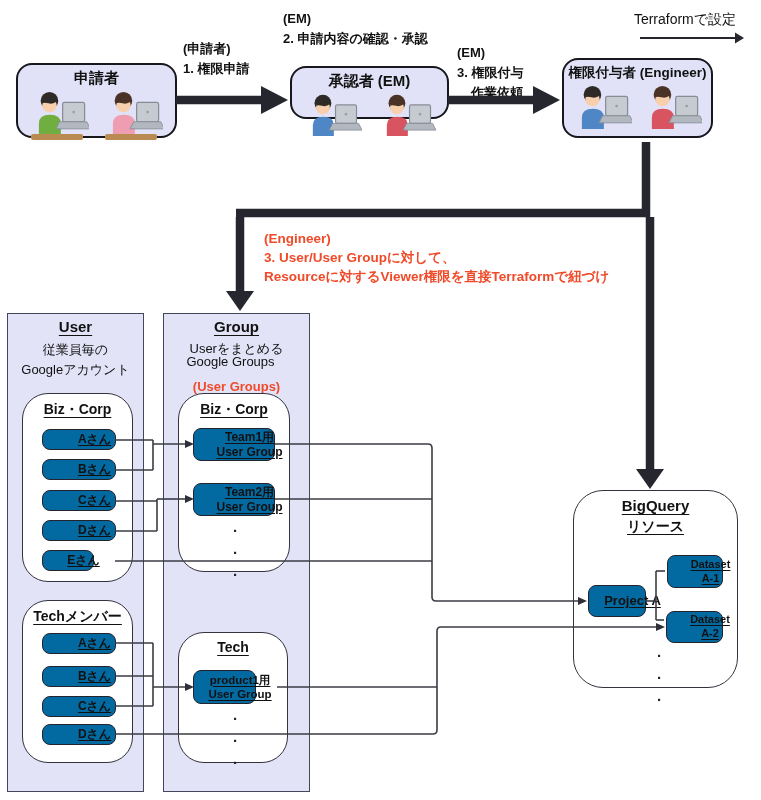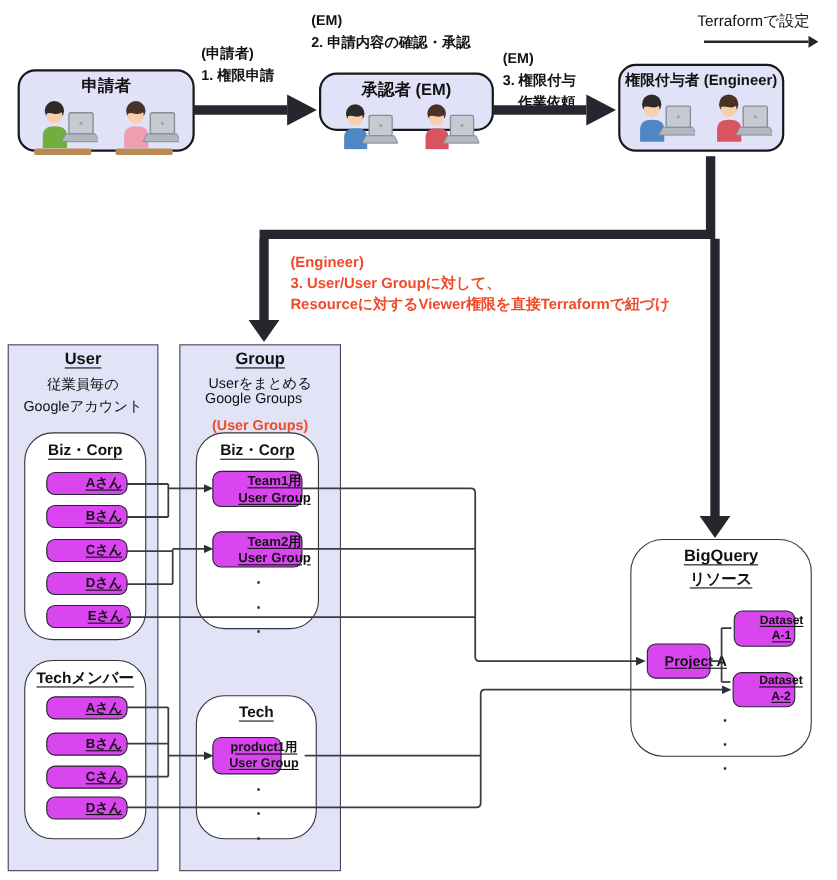--- a/index.html
+++ b/index.html
@@ -4,21 +4,21 @@
 <style>
   html,body{margin:0;padding:0;background:#ffffff;}
   body{font-family:"Liberation Sans","DejaVu Sans",sans-serif;color:#111;}
   .stage{position:relative;width:761px;height:800px;background:#fff;overflow:hidden;}
 
   
   .panel{position:absolute;background:#e3e3f8;border:1.6px solid #45455c;box-sizing:border-box;}
   .rbox{position:absolute;background:#fff;border:1.6px solid #33333f;border-radius:26px;box-sizing:border-box;}
   .topbox{position:absolute;background:#e1e1f7;border:2.5px solid #17171e;border-radius:16px;box-sizing:border-box;
           display:flex;flex-direction:column;align-items:center;}
-  .item{position:absolute;background:#d946ef;border:1.5px solid #23232d;border-radius:8px;box-sizing:border-box;
+  .item{position:absolute;background:#0369a1;border:1.5px solid #23232d;border-radius:8px;box-sizing:border-box;
         display:flex;flex-direction:column;align-items:center;justify-content:center;
         font-size:12px;font-weight:bold;line-height:1.25;padding-left:31px;}
   .item span{display:block;text-decoration:underline;text-underline-offset:2px;white-space:nowrap;}
   .ttl{font-weight:bold;text-decoration:underline;text-underline-offset:3px;}
   .ctext{position:absolute;text-align:center;}
   .ltext{position:absolute;text-align:left;}
   .boxtitle{font-weight:bold;font-size:15px;margin-top:4px;white-space:nowrap;}
   .sub{font-size:13px;line-height:1.55;}
   .grouphead{position:absolute;width:100%;text-align:center;font-size:14px;}
   .steplabel{font-size:13px;font-weight:bold;line-height:1.55;white-space:nowrap;}
@@ -124,21 +124,21 @@
     </div>
   <div class="item" style="left:42px;top:459px;width:74px;height:21px;">
     <span>Bさん</span>
     </div>
   <div class="item" style="left:42px;top:490px;width:74px;height:21px;">
     <span>Cさん</span>
     </div>
   <div class="item" style="left:42px;top:520px;width:74px;height:21px;">
     <span>Dさん</span>
     </div>
-  <div class="item" style="left:42px;top:550px;width:77px;height:21px;">
+  <div class="item" style="left:42px;top:550px;width:52px;height:21px;">
     <span>Eさん</span>
     </div>
 
   <div class="rbox" style="left:22px;top:600px;width:111px;height:163px;">
     <div class="grouphead ttl" style="top:7px;">Techメンバー</div>
   </div>
   <div class="item" style="left:42px;top:633px;width:74px;height:21px;">
     <span>Aさん</span>
     </div>
   <div class="item" style="left:42px;top:666px;width:74px;height:21px;">

